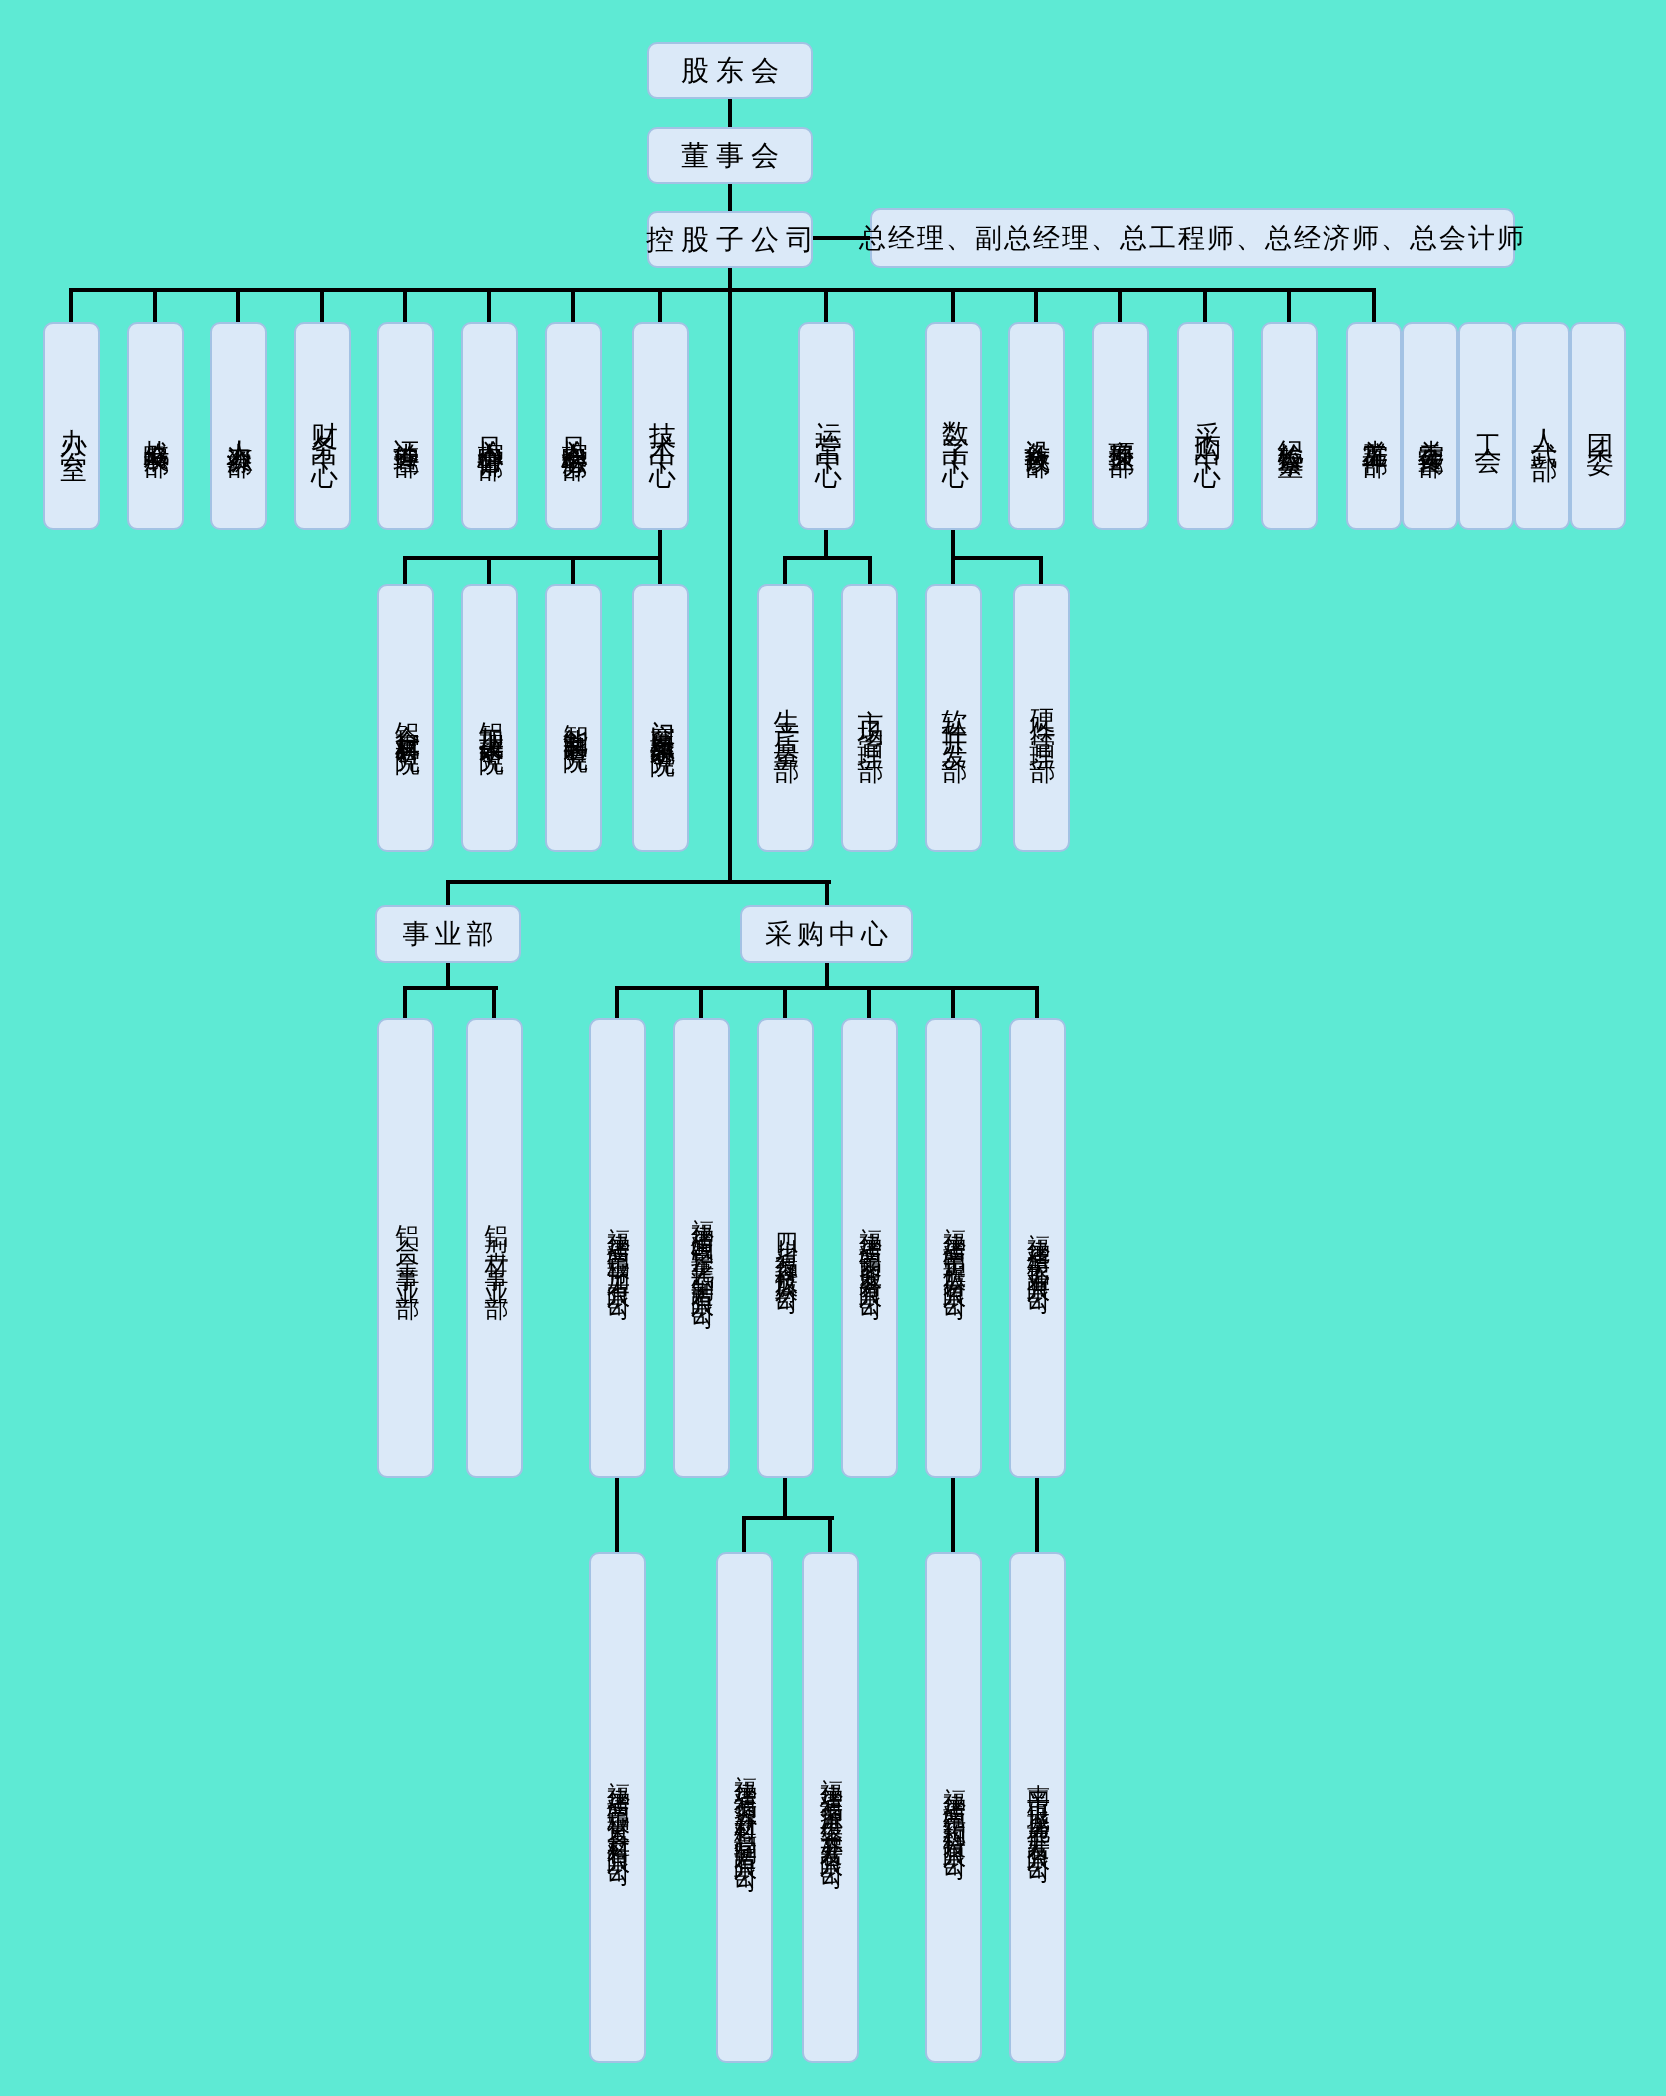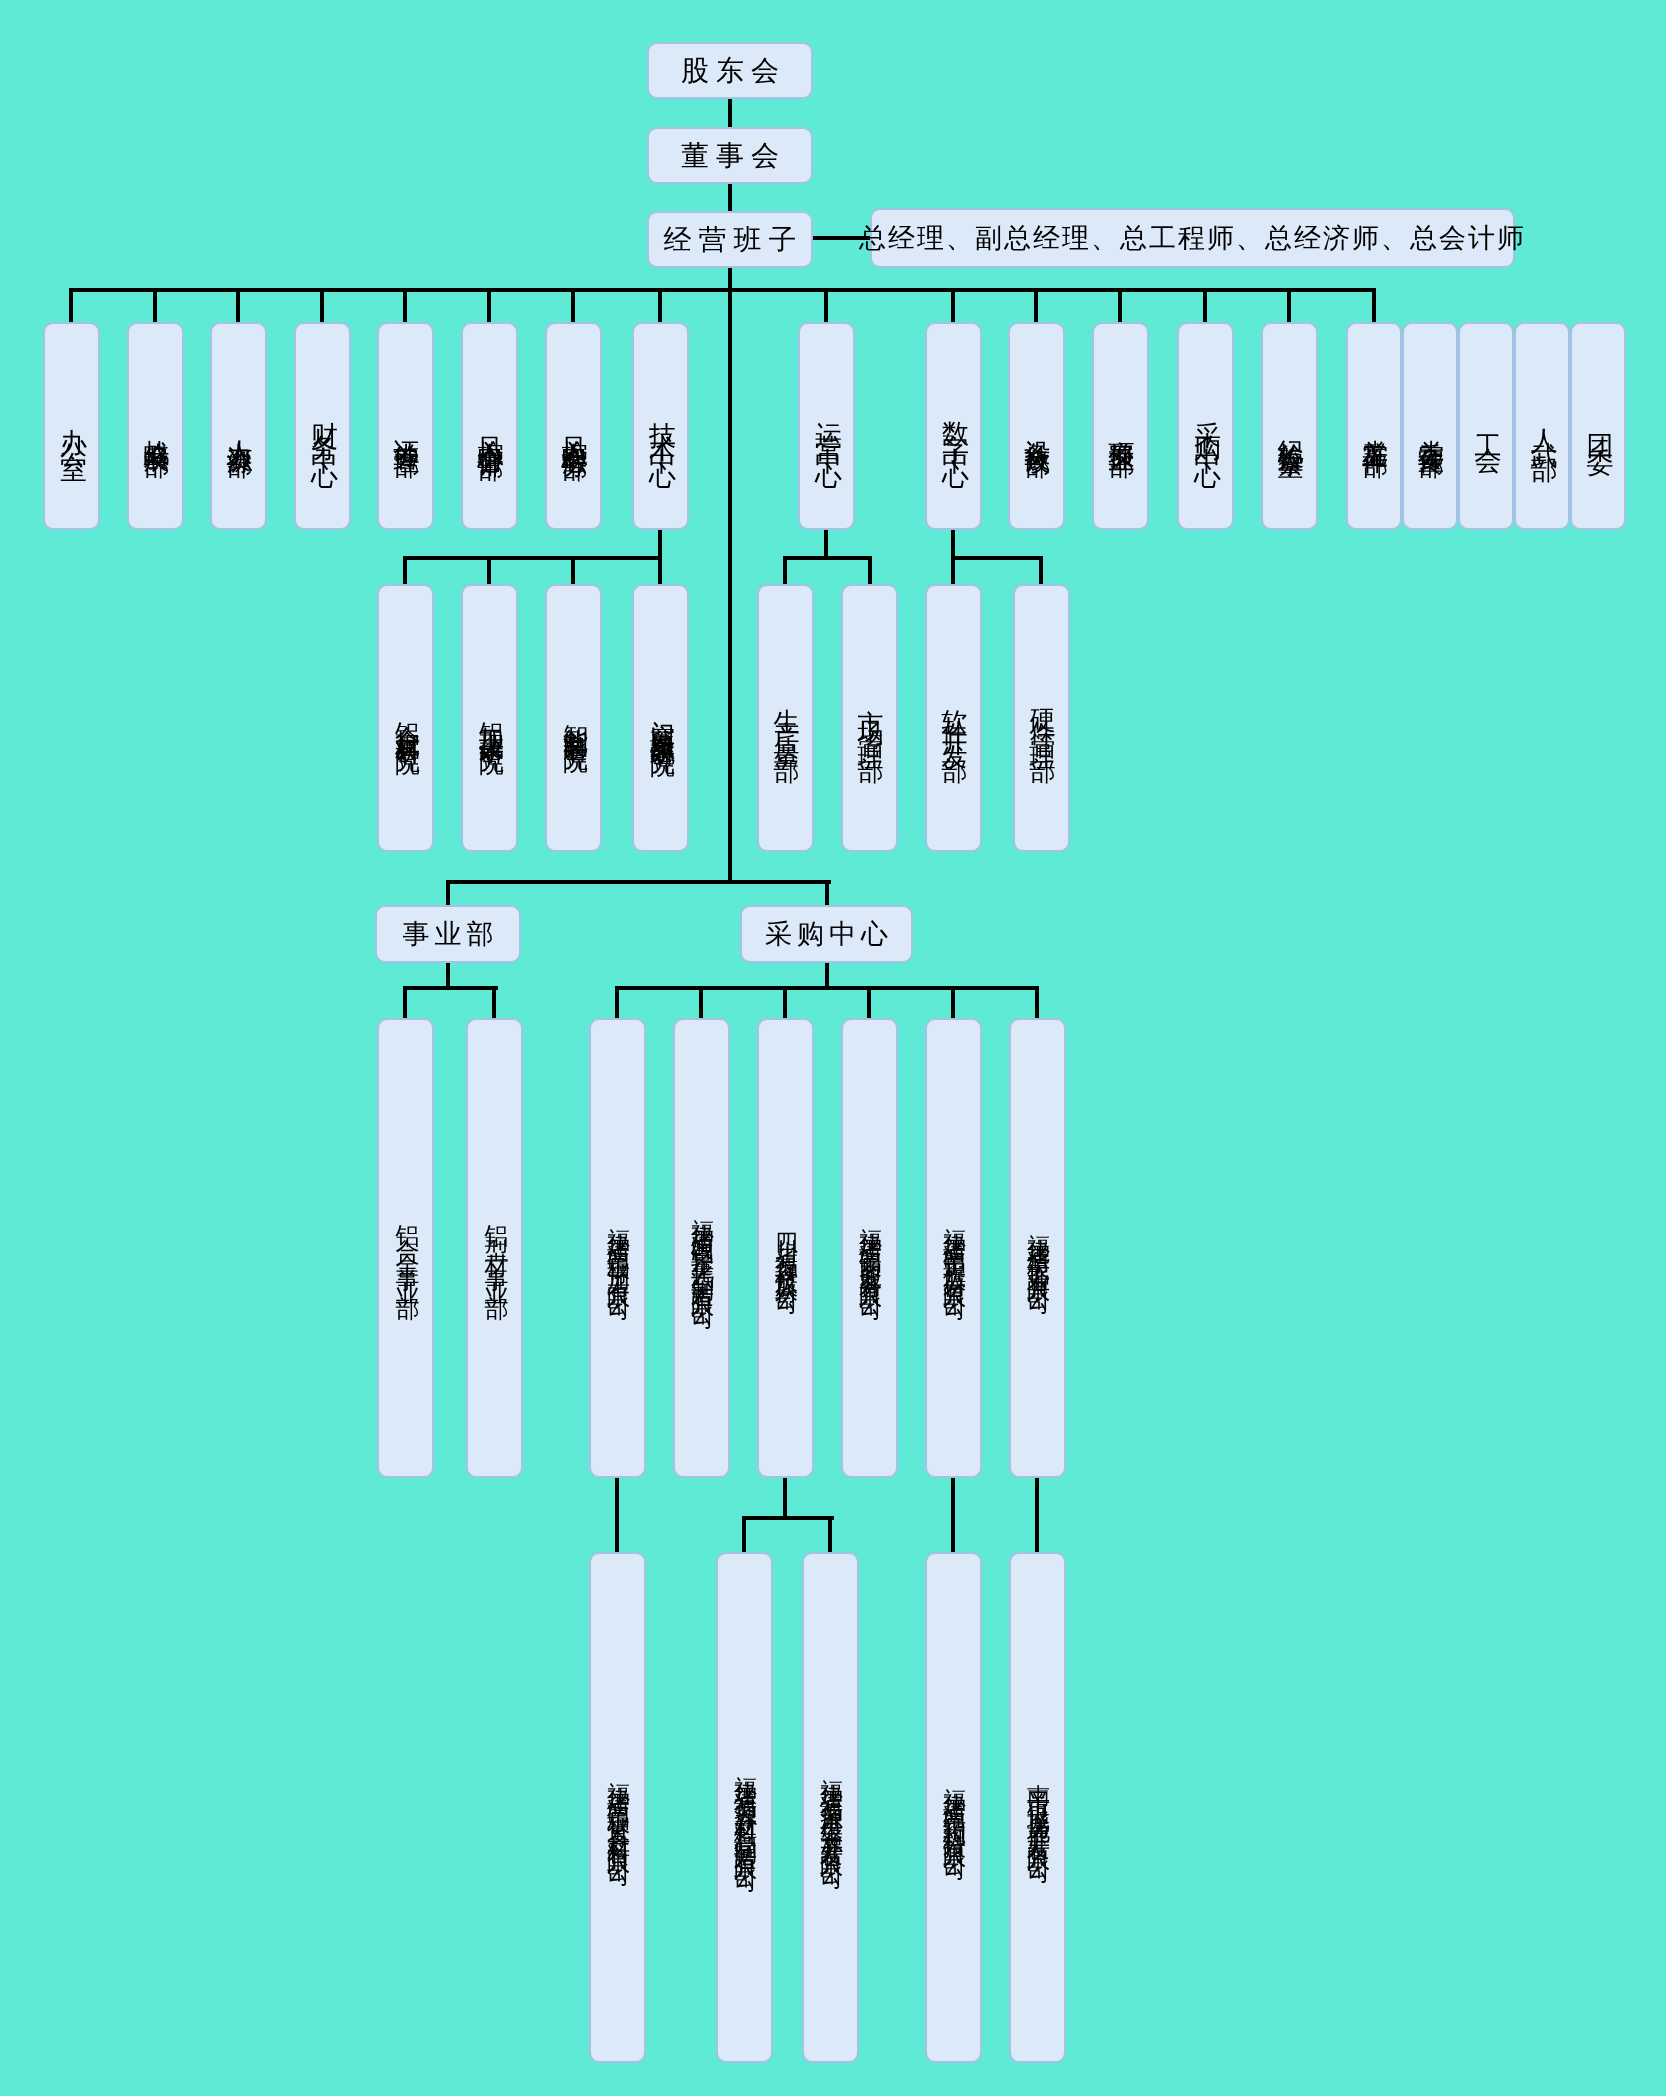--- a/index.html
+++ b/index.html
@@ -81,21 +81,21 @@
     <div class="line" style="left: 828px; top: 1516px; width: 4px; height: 36px;"></div>
     <div class="line" style="left: 951px; top: 1478px; width: 4px; height: 74px;"></div>
     <div class="line" style="left: 1035px; top: 1478px; width: 4px; height: 74px;"></div>
     <div class="node h1" style="left: 647px; top: 42px; width: 166px; height: 57px;">
       <span>股东会</span>
     </div>
     <div class="node h1" style="left: 647px; top: 127px; width: 166px; height: 57px;">
       <span>董事会</span>
     </div>
     <div class="node h1" style="left: 647px; top: 211px; width: 166px; height: 57px;">
-      <span>经营班子</span>
+      <span>控股子公司</span>
     </div>
     <div class="node h2" style="left: 870px; top: 208px; width: 645px; height: 60px;">
       <span>总经理、副总经理、总工程师、总经济师、总会计师</span>
     </div>
     <div class="node v va" style="left: 43px; top: 322px; width: 57px; height: 208px;">
       <span>办公室</span>
     </div>
     <div class="node v vb" style="left: 127px; top: 322px; width: 57px; height: 208px;">
       <span>战略发展部</span>
     </div>

